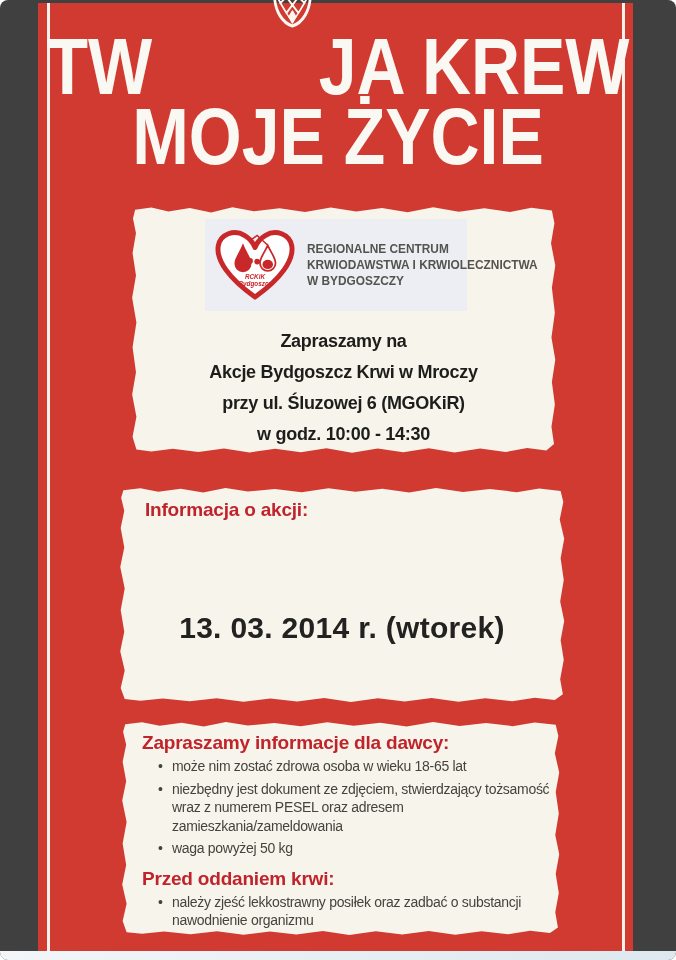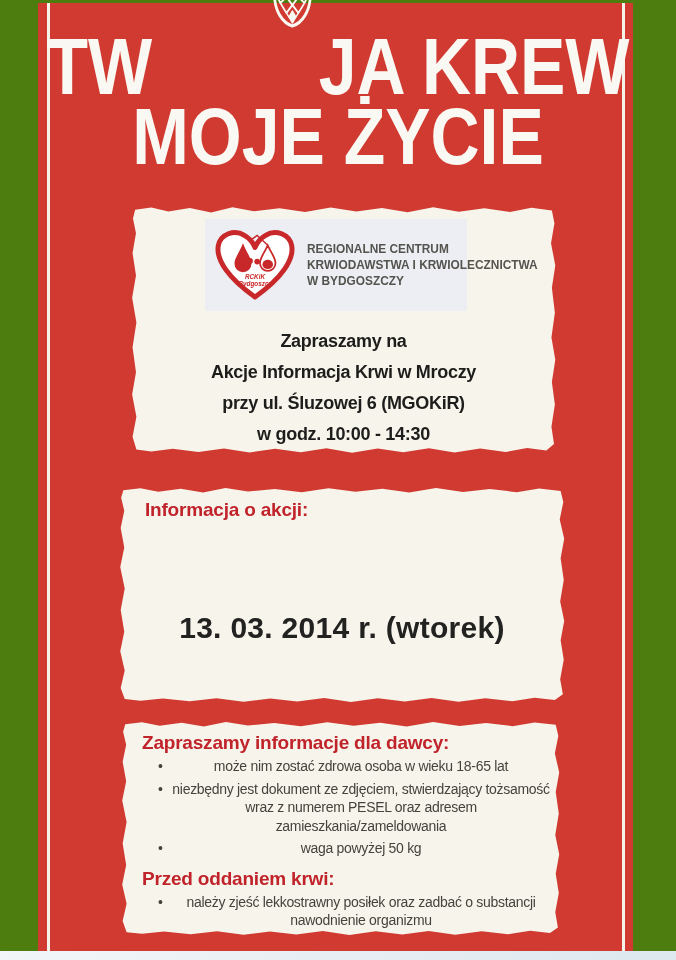--- a/index.html
+++ b/index.html
@@ -1,21 +1,22 @@
 <!DOCTYPE html>
 <html><head>
 <meta charset="utf-8">
 <style>
   html,body{margin:0;padding:0;}
   .page{
     position:relative;
     width:676px;height:960px;
-    background:#4d7c0f;
+    background:#404040;
     overflow:hidden;
     font-family:"Liberation Sans", sans-serif;
+    border-radius:8px;
   }
   .red-field{
     position:absolute;
     left:38px;top:3px;width:595px;height:948px;
     background:#d13a31;
   }
   .pinstripe{
     position:absolute;top:0;bottom:0;width:3px;
     background:#f5f2ea;
   }
@@ -92,21 +93,20 @@
     white-space:pre;
   }
   .box3 .inner{position:absolute;left:22px;top:11px;width:408px;}
   .bullets{
     margin:3px 0 10px 0;padding:0 0 0 30px;list-style:none;
   }
   .bullets li{
     position:relative;
     color:#45443c;font-size:14px;line-height:18.5px;letter-spacing:-.3px;
     margin-bottom:4px;
-    text-align:center;
   }
   .bullets li::before{
     content:"•";position:absolute;left:-14px;top:0;color:#45443c;
   }
 </style>
 </head>
 <body>
 
 <div class="page">
 
@@ -151,21 +151,21 @@
       </span>
       <div class="org-name">
         <div>REGIONALNE CENTRUM</div>
         <div>KRWIODAWSTWA I KRWIOLECZNICTWA</div>
         <div>W BYDGOSZCZY</div>
       </div>
     </div>
 
     <div class="invitation">
       <div>Zapraszamy na</div>
-      <div>Akcje Informacja Krwi w Mroczy</div>
+      <div>Akcje Bydgoszcz Krwi w Mroczy</div>
       <div>przy ul. Śluzowej 6 (MGOKiR)</div>
       <div>w godz. 10:00 - 14:30</div>
     </div>
   </div>
 
   <div class="torn box2">
     <div class="section-heading">Informacja o akcji:</div>
     <div class="dates">
       <div>13. 03. 2014 r. (wtorek)</div>
       <div>05. 06. 2018 r. (wtorek)</div>

